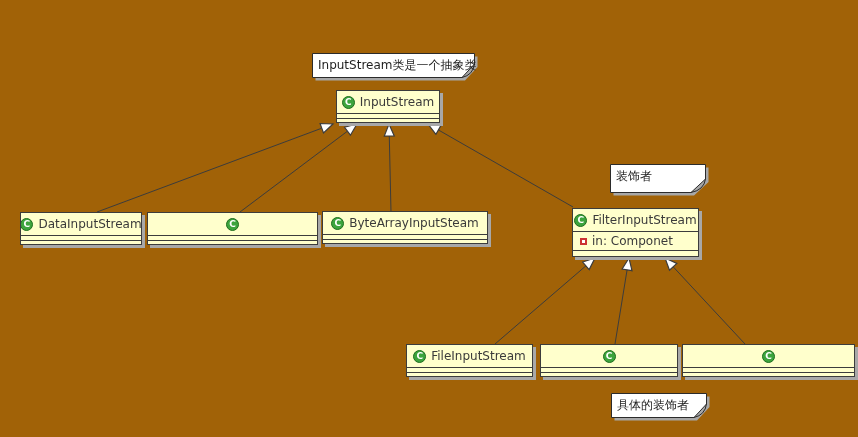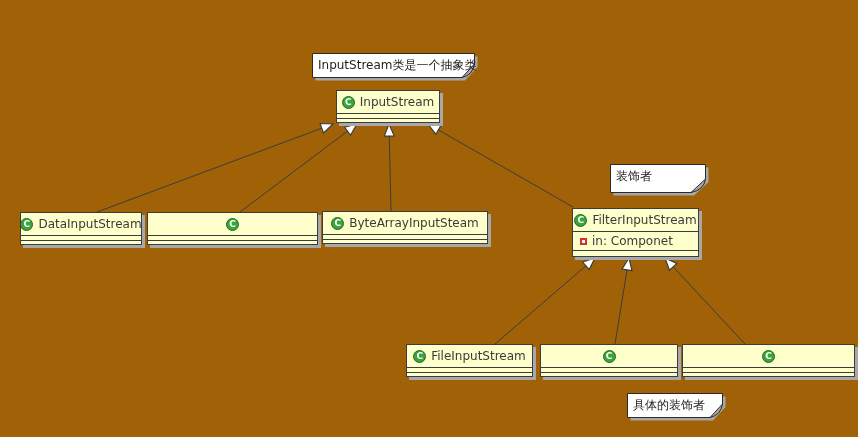--- a/index.html
+++ b/index.html
@@ -83,21 +83,21 @@
   <div class="uml-note" style="left:610px;top:164px;width:102px;height:33px;">
     <svg width="100" height="33">
       <polygon points="3.5,3.5 98.5,3.5 98.5,18 84,31.5 3.5,31.5" fill="#a8a8a8" stroke="none"></polygon>
       <polygon points="0.5,0.5 95.5,0.5 95.5,15 81,28.5 0.5,28.5" fill="#ffffff" stroke="#2b2b2b"></polygon>
       <path d="M81,28.5 Q94,26 95.5,15" fill="none" stroke="#2b2b2b"></path>
     </svg>
     <span class="note-text">装饰者</span>
   </div>
 
 
-  <div class="uml-note" style="left:611px;top:393px;width:102px;height:30px;margin-left:16px;">
+  <div class="uml-note" style="left:611px;top:393px;width:102px;height:30px;">
     <svg width="100" height="29">
       <polygon points="3.5,3.5 98.5,3.5 98.5,14 86,27.5 3.5,27.5" fill="#a8a8a8" stroke="none"></polygon>
       <polygon points="0.5,0.5 95.5,0.5 95.5,11 83,24.5 0.5,24.5" fill="#ffffff" stroke="#2b2b2b"></polygon>
       <path d="M83,24.5 Q94,22 95.5,11" fill="none" stroke="#2b2b2b"></path>
     </svg>
     <span class="note-text">具体的装饰者</span>
   </div>
 
   <div class="uml-class" style="left:336px;top:90px;width:104px;">
     <div class="uml-title">

